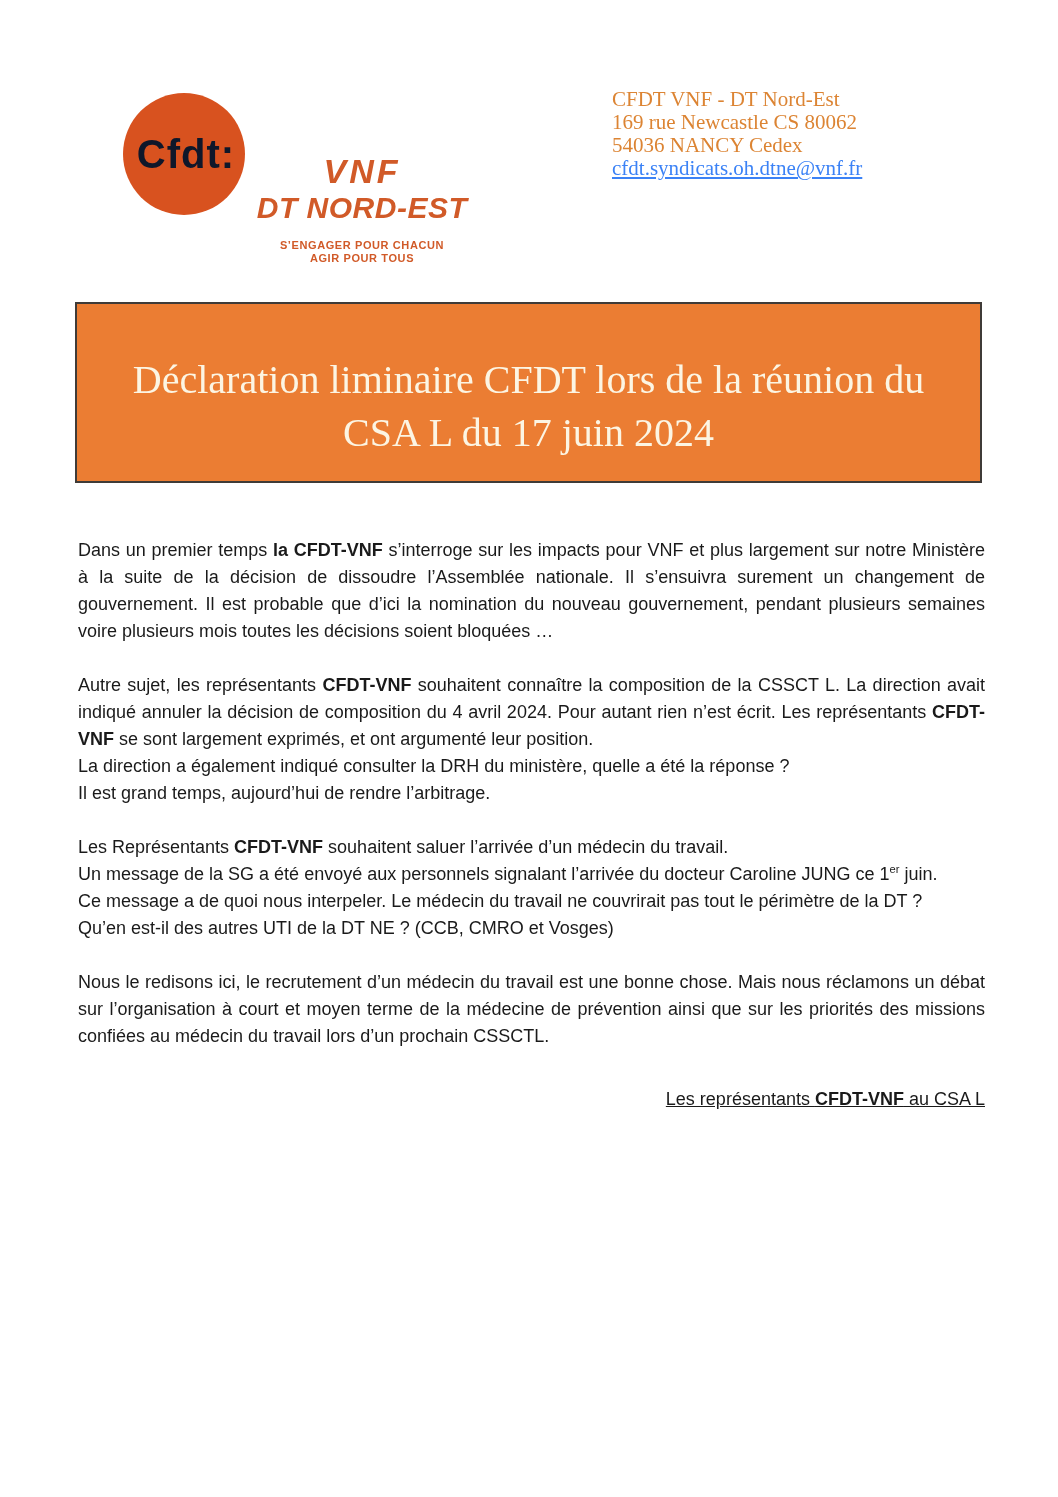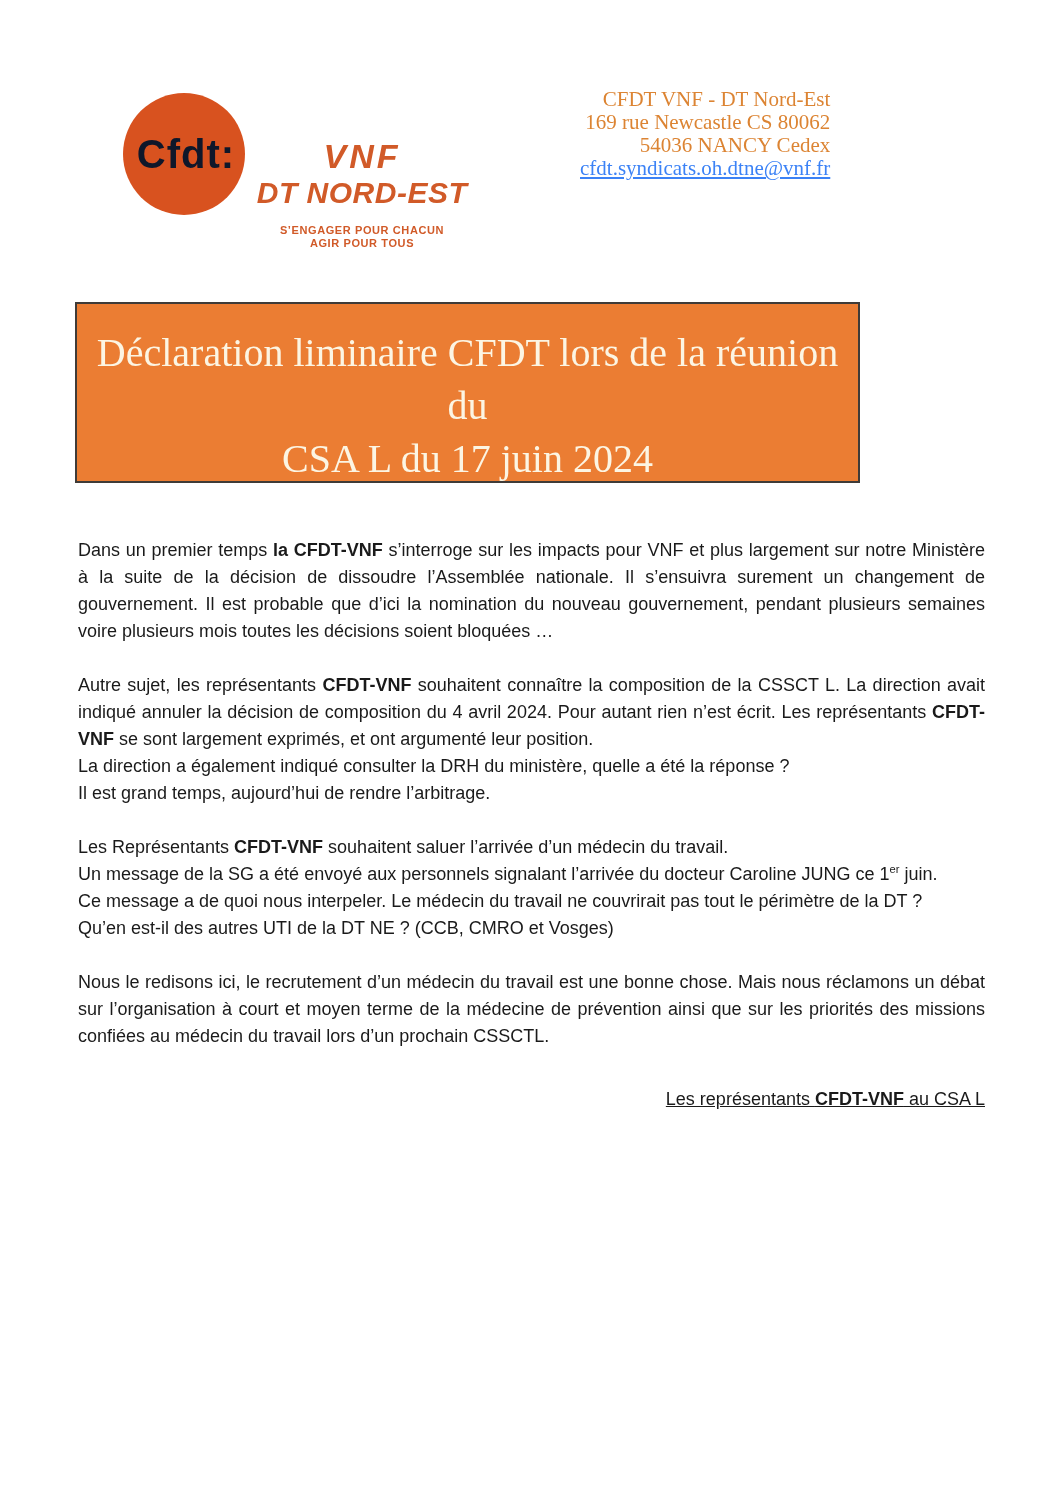--- a/index.html
+++ b/index.html
@@ -22,46 +22,45 @@
     display:flex; align-items:center; justify-content:center;
   }
   .cfdt-logo-text {
     color:#0f172a;
     font-weight:bold;
     font-size:40px;
     letter-spacing:1px;
     padding-left:4px;
   }
   .vnf-logo {
-    position:absolute; left:252px; top:137px;
+    position:absolute; left:252px; top:152px;
     width:220px;
     text-align:center;
     color:#D15A28;
   }
   .vnf-line1 { font-size:34px; font-weight:bold; font-style:italic; letter-spacing:3px; line-height:38px; }
   .vnf-line2 { font-size:30px; font-weight:bold; font-style:italic; letter-spacing:0.5px; line-height:36px; }
   .vnf-tagline { font-size:11px; font-weight:bold; letter-spacing:0.6px; line-height:13px; margin-top:13px; }
 
   .address {
-    position:absolute; left:580px; top:88px;
+    position:absolute; left:612px; top:88px;
     font-family:"Liberation Serif", serif;
     font-size:21px; line-height:23px;
     color:#DC8433;
-    text-align:right;
   }
   .address .email-link {
     color:#3b82f6;
     text-decoration:underline;
     cursor:pointer;
   }
 
   
   .banner {
     position:absolute; left:75px; top:302px;
-    width:785px; height:181px;
+    width:907px; height:181px;
     background:#EB7D33;
     border:2px solid #3F3B38;
     display:flex; flex-direction:column;
     align-items:center; justify-content:center;
     padding-top:26px;
   }
   .banner-title {
     font-family:"Liberation Serif", serif;
     font-size:40px; line-height:53px;
     color:#FCF5E3;

